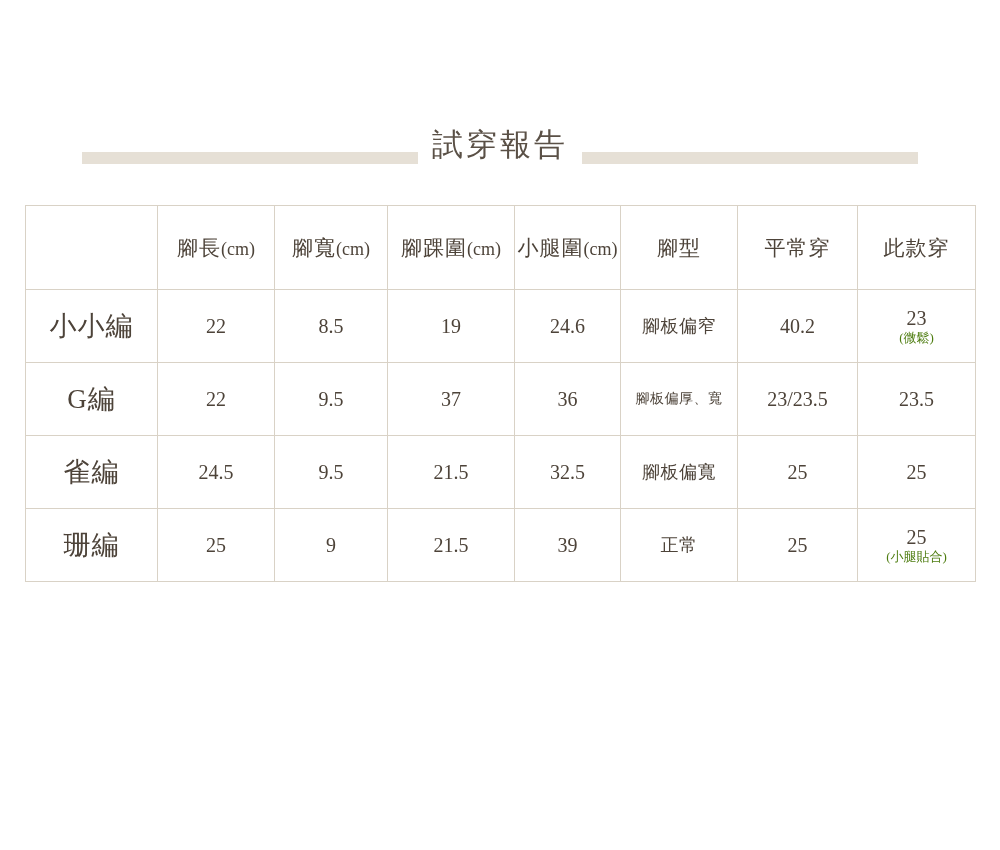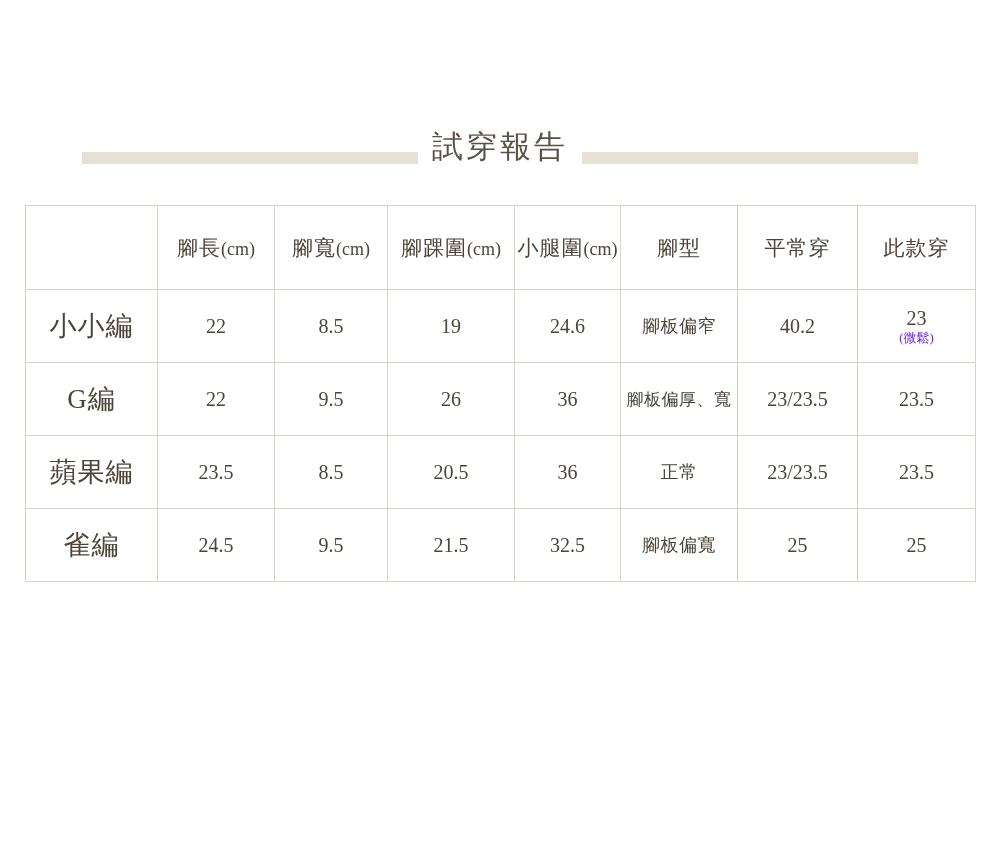--- a/index.html
+++ b/index.html
@@ -21,20 +21,21 @@
     box-sizing: border-box;
   }
 
   
   .title-wrap {
     position: absolute;
     top: 125px;
     left: 0;
     width: 796px;
     height: 60px;
+    font-family: Liberation Mono, monospace;
   }
   .title-bar {
     position: absolute;
     top: 27px;
     left: 82px;
     width: 836px;
     height: 12px;
     background: #e6e0d6;
   }
   .title-text {
@@ -93,28 +94,28 @@
   }
   tbody td.name {
     font-size: 27px;
     letter-spacing: 1px;
   }
   tbody td.foot-type {
     font-size: 18px;
     letter-spacing: 0.5px;
   }
   tbody td.foot-type.small {
-    font-size: 17px;
+    font-size: 14px;
     border-radius: 10px;
   }
   .sub {
     display: block;
     font-size: 13px;
     line-height: 16px;
-    color: #6d28d9;
+    color: #4d7c0f;
     margin-top: 1px;
   }
   .cellwrap {
     display: block;
     line-height: 22px;
     font-family: Liberation Serif, serif;
   }
 
   col.c0 { width: 132px; }
   col.c1 { width: 117px; }
@@ -172,53 +173,54 @@
           <td>
             <span class="cellwrap">23</span>
             <span class="sub">(微鬆)</span>
           </td>
         </tr>
 
         <tr>
           <td class="name">G編</td>
           <td>22</td>
           <td>9.5</td>
-          <td>26</td>
+          <td>37</td>
           <td>36</td>
           <td class="foot-type small">腳板偏厚、寬</td>
           <td>23/23.5</td>
           <td>
             <span class="cellwrap">23.5</span>
           </td>
         </tr>
 
 
-        <tr>
-          <td class="name">蘋果編</td>
-          <td>23.5</td>
-          <td>8.5</td>
-          <td>20.5</td>
-          <td>36</td>
-          <td class="foot-type">正常</td>
-          <td>23/23.5</td>
-          <td>
-            <span class="cellwrap">23.5</span>
-          </td>
-        </tr>
 
         <tr>
           <td class="name">雀編</td>
           <td>24.5</td>
           <td>9.5</td>
           <td>21.5</td>
           <td>32.5</td>
           <td class="foot-type">腳板偏寬</td>
           <td>25</td>
           <td>
             <span class="cellwrap">25</span>
           </td>
         </tr>
 
+        <tr>
+          <td class="name">珊編</td>
+          <td>25</td>
+          <td>9</td>
+          <td>21.5</td>
+          <td>39</td>
+          <td class="foot-type">正常</td>
+          <td>25</td>
+          <td>
+            <span class="cellwrap">25</span>
+            <span class="sub">(小腿貼合)</span>
+          </td>
+        </tr>
 
       </tbody>
     </table>
   </div>
 </div>
 
 </body></html>

